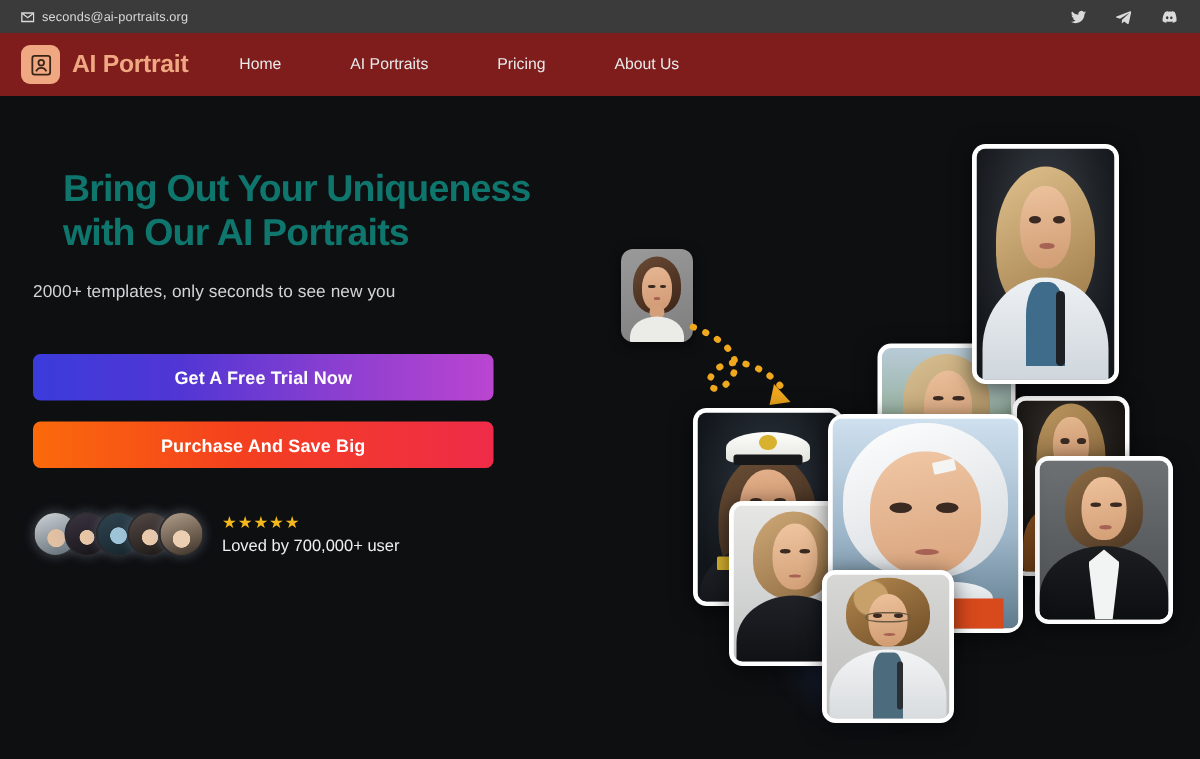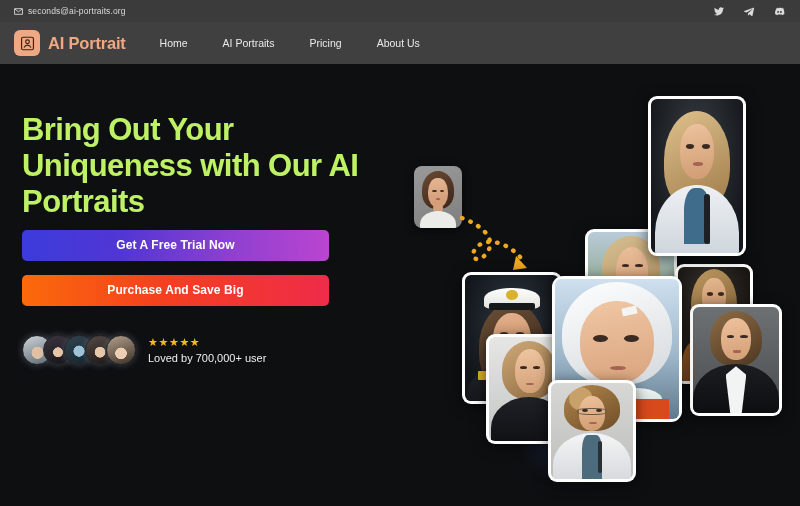--- a/index.html
+++ b/index.html
@@ -23,41 +23,41 @@
   }
   .topbar-left { display: flex; align-items: center; gap: 22px; }
   .tb-item { display: flex; align-items: center; gap: 5px; white-space: nowrap; }
   .tb-item svg { display: block; }
   .topbar-right { margin-left: auto; display: flex; align-items: center; gap: 18px; }
   .topbar-right svg { display: block; opacity: .92; }
 
   
   .navbar {
     height: 42px;
-    background: #404040;
+    background: #7f1d1d;
     display: flex;
     align-items: center;
     padding: 0 14px;
     position: relative;
     z-index: 5;
   }
   .brand { display: flex; align-items: center; gap: 8px; margin-right: 34px; }
   .brand-logo {
     width: 26px; height: 26px;
     background: #f0a882;
     border-radius: 6px;
     display: flex; align-items: center; justify-content: center;
   }
   .brand-name {
     color: #f0a882;
     font-size: 16.5px;
     font-weight: bold;
     letter-spacing: -.2px;
   }
-  .nav-links { display: flex; align-items: center; gap: 35px; }
+  .nav-links { display: flex; align-items: center; gap: 46px; }
   .nav-link {
     color: #eaeaea;
     font-size: 10.5px;
     cursor: pointer;
     white-space: nowrap;
   }
   .nav-right { margin-left: auto; display: flex; align-items: center; gap: 12px; }
   .lang {
     display: flex; align-items: center; gap: 5px;
     color: #ededed; font-size: 10.5px; cursor: pointer;
@@ -76,34 +76,35 @@
     position: relative;
     height: 442px;
     background: #0e0f11;
     display: flex;
   }
   .hero-left {
     width: 400px;
     padding: 48px 0 0 22px;
   }
   h1.headline {
-    color: #bef264;
-    font-size: 31px;
+    color: #0f766e;
+    font-size: 25px;
     font-weight: bold;
     line-height: 1.16;
     letter-spacing: -.55px;
     max-width: 352px;
+    margin-left: 20px;
   }
   .subline {
     margin-top: 19px;
     color: #d4d4d6;
     font-size: 11.5px;
     letter-spacing: .05px;
   }
-  .cta-wrap { margin-top: 10px; }
+  .cta-wrap { margin-top: 35px; }
   .cta {
     display: block;
     width: 307px;
     height: 31px;
     border: none;
     border-radius: 5px;
     color: #fff;
     font-size: 12px;
     font-weight: bold;
     font-family: inherit;
@@ -244,20 +245,21 @@
     <span class="nav-link">AI Portraits</span>
     <span class="nav-link">Pricing</span>
     <span class="nav-link">About Us</span>
   </div>
 </div>
 
 <div class="hero">
 
   <div class="hero-left">
     <h1 class="headline">Bring Out Your Uniqueness with Our AI Portraits</h1>
+    <div class="subline">2000+ templates, only seconds to see new you</div>
 
     <div class="cta-wrap">
       <button class="cta cta-primary">Get A Free Trial Now</button>
       <button class="cta cta-secondary">Purchase And Save Big</button>
     </div>
 
     <div class="social-proof">
       <div class="avatars">
         <div class="av av1"></div>
         <div class="av av2"></div>

